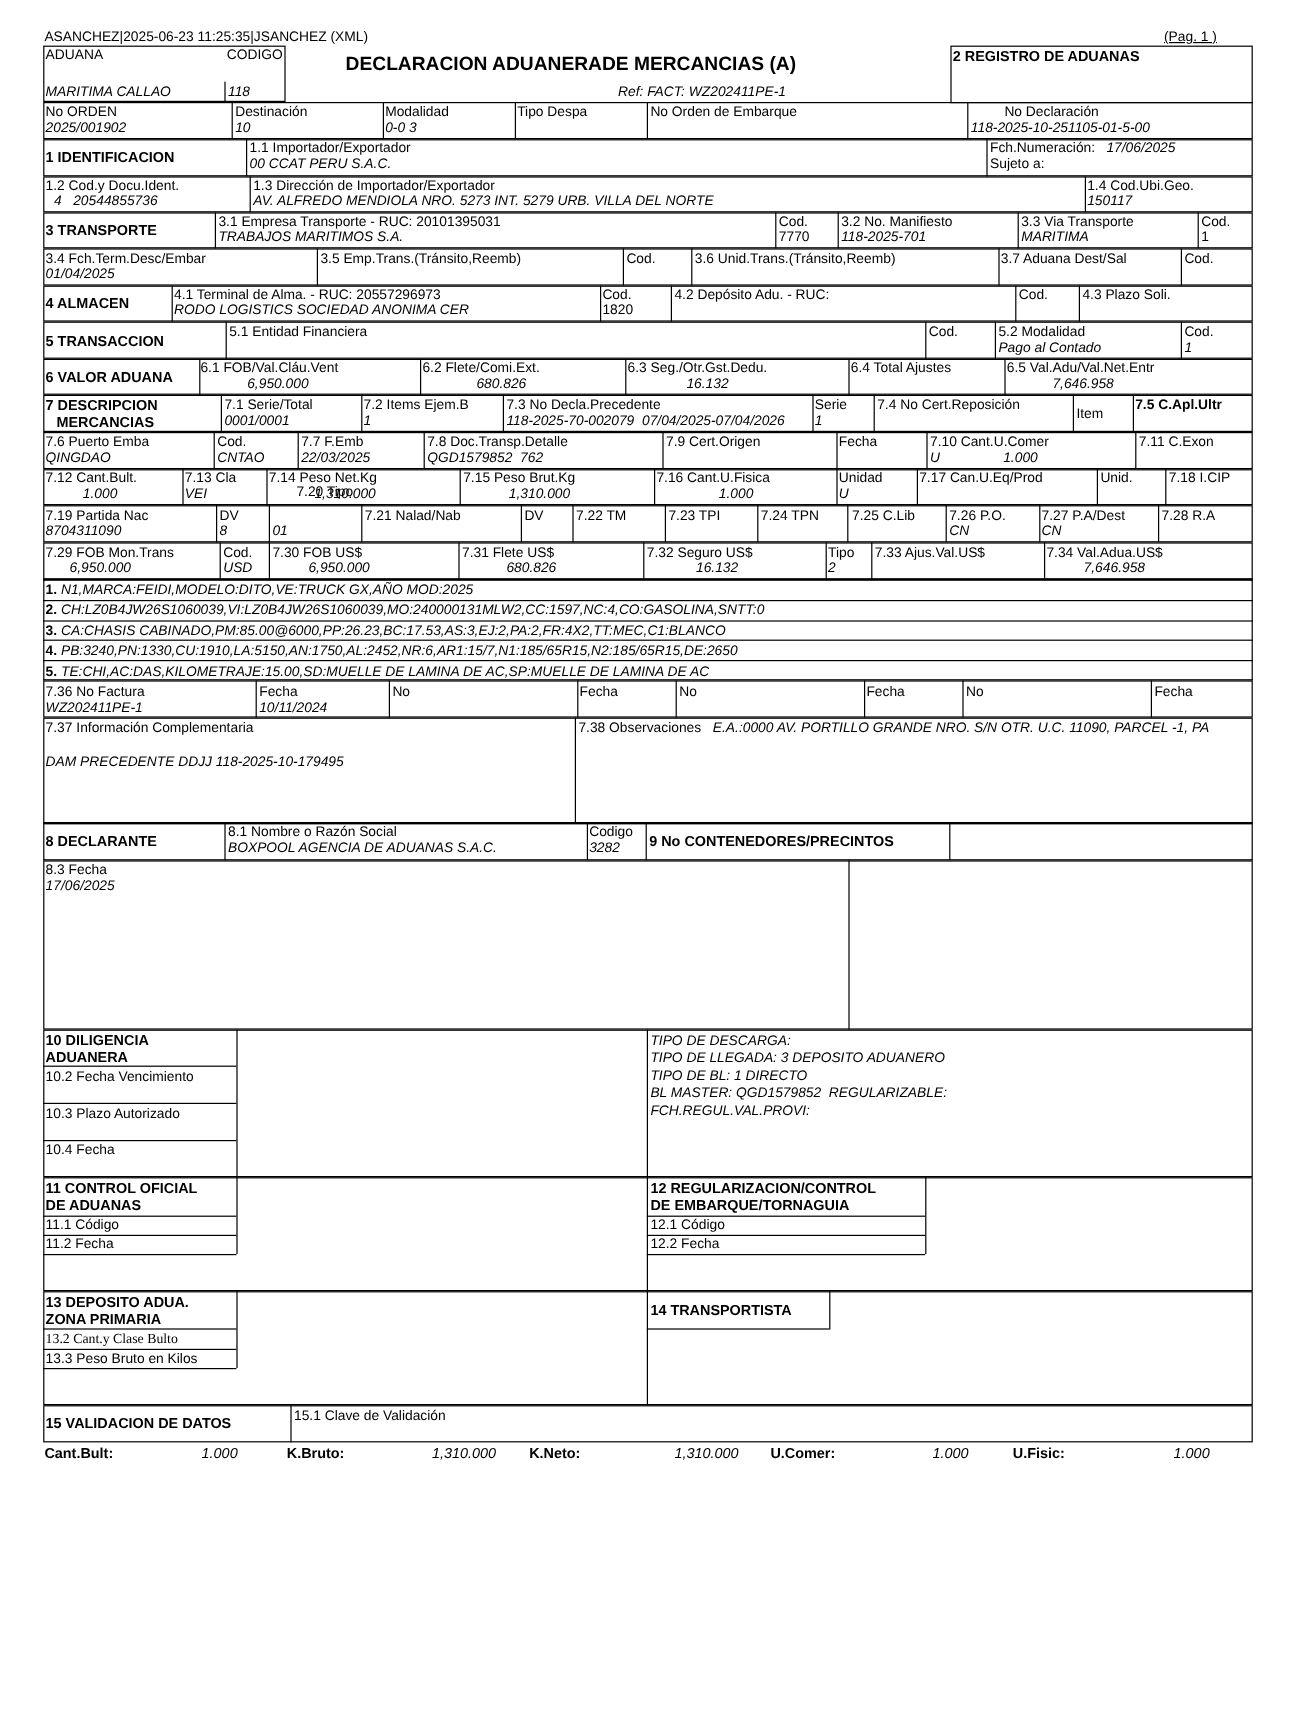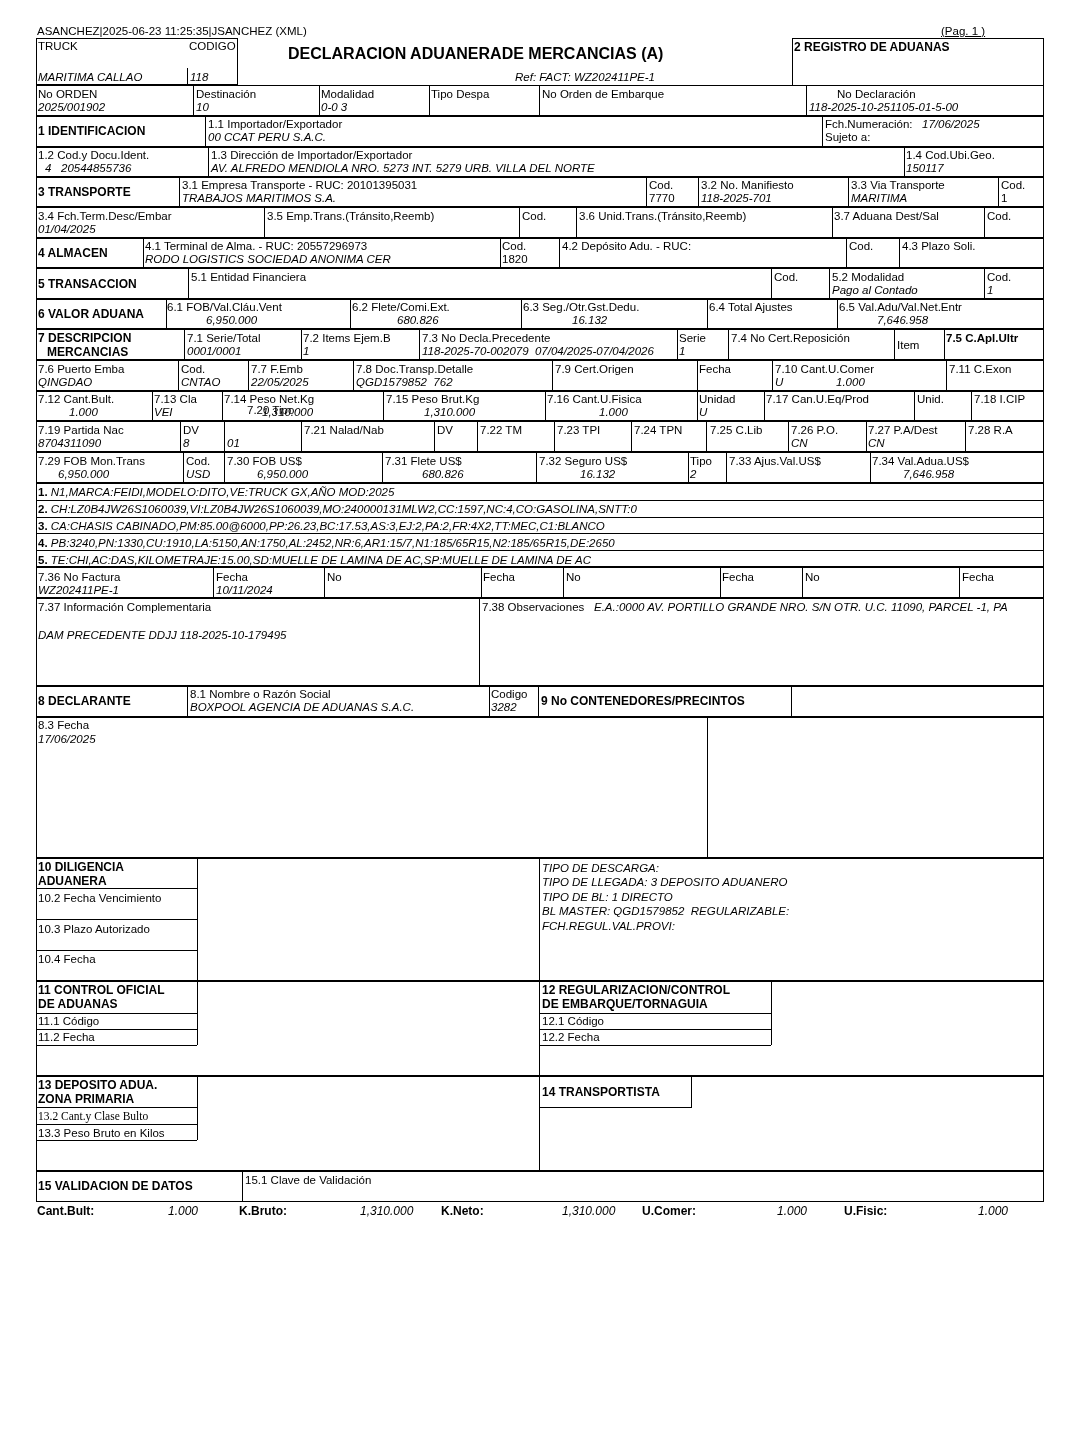--- a/index.html
+++ b/index.html
@@ -16,25 +16,25 @@
   .desc { position: absolute; left: 38px; font-size: 11.5px; line-height: 13px; white-space: nowrap; }
   .desc b { font-style: normal; }
   .desc i { font-style: italic; }
   .ftl { position: absolute; font-size: 12px; font-weight: bold; white-space: nowrap; }
   .ftv { position: absolute; font-size: 12px; font-style: italic; white-space: nowrap; }
 </style>
 </head>
 <body>
 
 <div class="lbl" style="left:37px;top:25px;">ASANCHEZ|2025-06-23 11:25:35|JSANCHEZ (XML)</div>
-<div class="lbl" style="left:941px;top:25px;text-decoration:underline;">(Pag. 1 )</div>
+<div class="lbl" style="left:970px;top:25px;text-decoration:underline;">(Pag. 1 )</div>
 
 <div class="box" style="left:36px;top:38px;width:202px;height:47px;"></div>
 <div class="vl" style="left:187px;top:68px;height:17px;"></div>
-<div class="lbl" style="left:38px;top:40px;">TRUCK</div>
+<div class="lbl" style="left:38px;top:40px;">ADUANA</div>
 <div class="lbl" style="left:189px;top:40px;">CODIGO</div>
 <div class="val" style="left:38px;top:71px;">MARITIMA CALLAO</div>
 <div class="val" style="left:190px;top:71px;">118</div>
 
 <div class="ttl" style="left:288px;top:45px;">DECLARACION ADUANERADE MERCANCIAS (A)</div>
 <div class="val" style="left:491px;top:71px;margin-left:24px;">Ref: FACT: WZ202411PE-1</div>
 
 <div class="box" style="left:792px;top:38px;width:252px;height:48px;"></div>
 <div class="hd" style="left:794px;top:40px;">2 REGISTRO DE ADUANAS</div>
 
@@ -180,21 +180,21 @@
 <div class="vl" style="left:353px;top:360px;height:31px;"></div>
 <div class="vl" style="left:552px;top:360px;height:31px;"></div>
 <div class="vl" style="left:697px;top:360px;height:31px;"></div>
 <div class="vl" style="left:772px;top:360px;height:31px;"></div>
 <div class="vl" style="left:946px;top:360px;height:31px;"></div>
 <div class="lbl" style="left:38px;top:363px;">7.6 Puerto Emba</div>
 <div class="val" style="left:38px;top:376px;">QINGDAO</div>
 <div class="lbl" style="left:181px;top:363px;">Cod.</div>
 <div class="val" style="left:181px;top:376px;">CNTAO</div>
 <div class="lbl" style="left:251px;top:363px;">7.7 F.Emb</div>
-<div class="val" style="left:251px;top:376px;">22/05/2025</div>
+<div class="val" style="left:251px;top:376px;">22/03/2025</div>
 <div class="lbl" style="left:356px;top:363px;">7.8 Doc.Transp.Detalle</div>
 <div class="val" style="left:356px;top:376px;white-space:pre;">QGD1579852  762</div>
 <div class="lbl" style="left:555px;top:363px;">7.9 Cert.Origen</div>
 <div class="lbl" style="left:699px;top:363px;">Fecha</div>
 <div class="lbl" style="left:775px;top:363px;">7.10 Cant.U.Comer</div>
 <div class="val" style="left:775px;top:376px;">U</div>
 <div class="val" style="left:836px;top:376px;">1.000</div>
 <div class="lbl" style="left:949px;top:363px;">7.11 C.Exon</div>
 
 <div class="box" style="left:36px;top:391px;width:1008px;height:30px;"></div>

